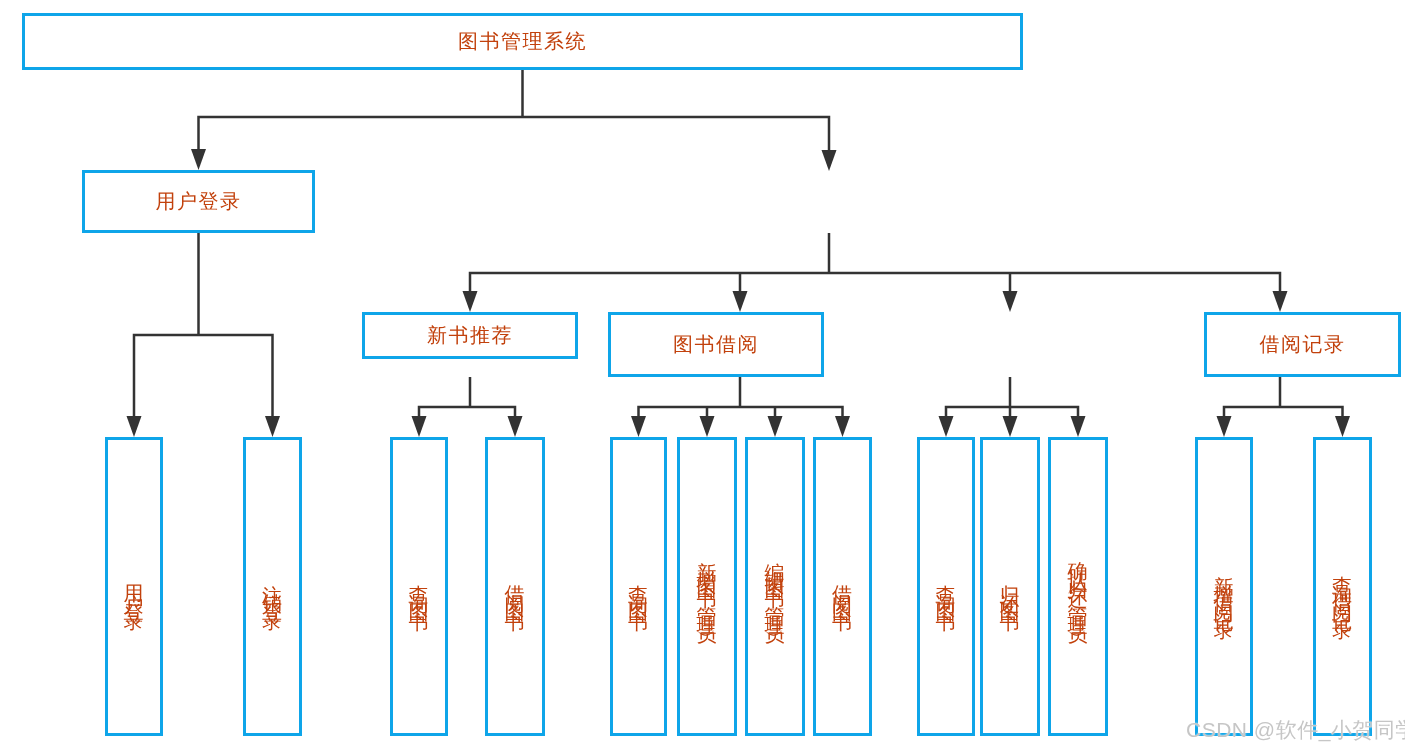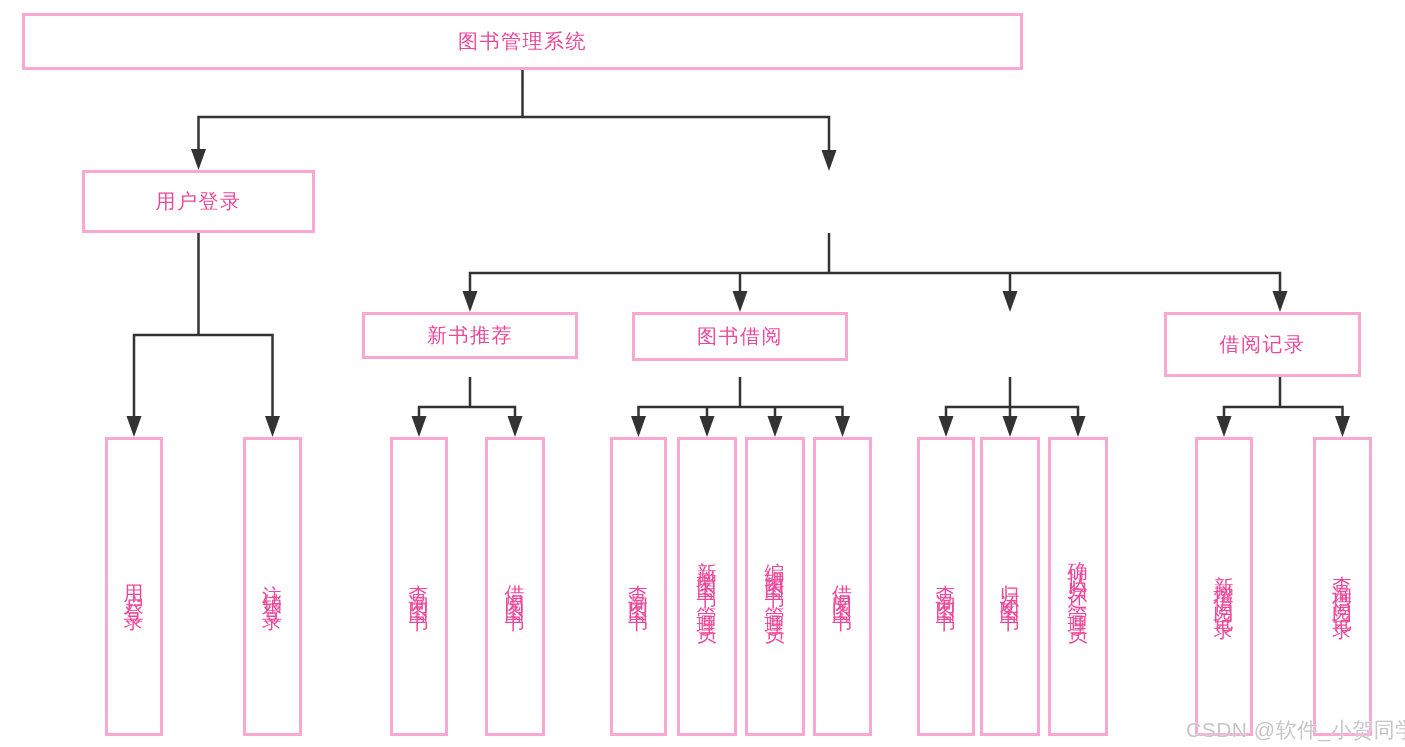--- a/index.html
+++ b/index.html
@@ -4,23 +4,23 @@
 <title>图书管理系统</title>
 <style>
   html,body{margin:0;padding:0}
   body{
     width:1405px;height:747px;background:#ffffff;
     font-family:"Liberation Sans","DejaVu Sans",sans-serif;
   }
   .canvas{position:relative;width:1405px;height:747px;background:#ffffff;overflow:hidden}
   .connectors{position:absolute;left:0;top:0;z-index:1}
   .node{
-    position:absolute;background:#ffffff;border:3px solid #f9a8d4;
+    position:absolute;background:#ffffff;border:3px solid #0ea5e9;
     box-sizing:border-box;display:flex;align-items:center;justify-content:center;
-    color:#ec4899;font-size:20px;z-index:2;text-align:center;
+    color:#c2410c;font-size:20px;z-index:2;text-align:center;
   }
   .node.h{letter-spacing:1.5px}
   .node.v{
     writing-mode:vertical-rl;text-orientation:mixed;
     letter-spacing:9px;font-size:20px;line-height:1;
   }
   .watermark{
     position:absolute;left:1186px;top:716px;z-index:5;
     color:#c6c6c6;font-size:21px;letter-spacing:0.5px;white-space:nowrap;
     text-shadow:0 0 2px #ffffff;
@@ -62,22 +62,22 @@
       <polygon points="1216.5,416 1231.5,416 1224,437"></polygon>
       <polygon points="1335,416 1350,416 1342.5,437"></polygon>
     </g>
   </svg>
 
   <div class="node h" style="left:22px;top:13px;width:1001px;height:57px">图书管理系统</div>
 
   <div class="node h" style="left:82px;top:170px;width:233px;height:63px">用户登录</div>
 
   <div class="node h" style="left:362px;top:312px;width:216px;height:47px">新书推荐</div>
-  <div class="node h" style="left:632px;top:312px;width:216px;height:49px">图书借阅</div>
-  <div class="node h" style="left:1164px;top:312px;width:197px;height:65px">借阅记录</div>
+  <div class="node h" style="left:608px;top:312px;width:216px;height:65px">图书借阅</div>
+  <div class="node h" style="left:1204px;top:312px;width:197px;height:65px">借阅记录</div>
 
   <div class="node v" style="left:105px;top:437px;width:58px;height:299px">用户登录</div>
   <div class="node v" style="left:243px;top:437px;width:59px;height:299px">注销登录</div>
 
   <div class="node v" style="left:390px;top:437px;width:58px;height:299px">查询图书</div>
   <div class="node v" style="left:485px;top:437px;width:60px;height:299px">借阅图书</div>
 
   <div class="node v" style="left:610px;top:437px;width:57px;height:299px">查询图书</div>
   <div class="node v" style="left:677px;top:437px;width:60px;height:299px">新增图书（管理员）</div>
   <div class="node v" style="left:745px;top:437px;width:60px;height:299px">编辑图书（管理员）</div>

